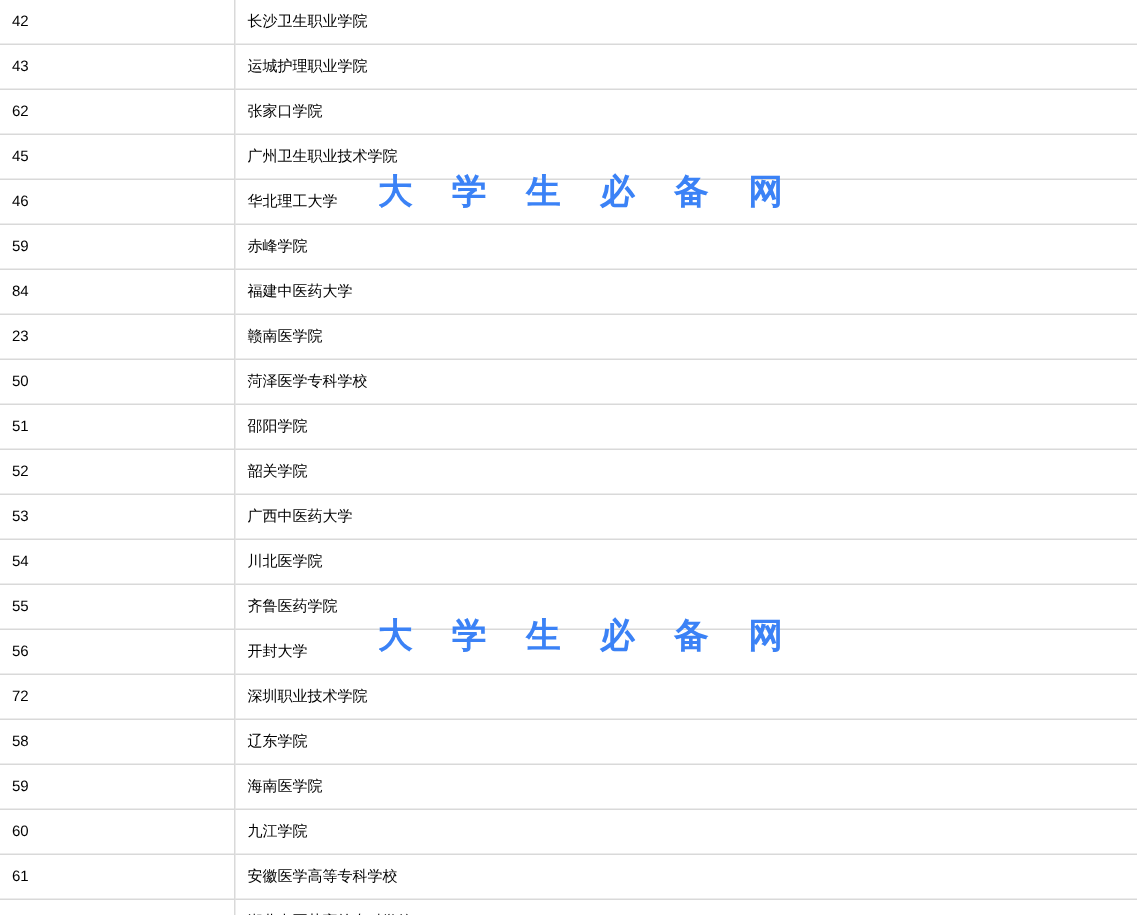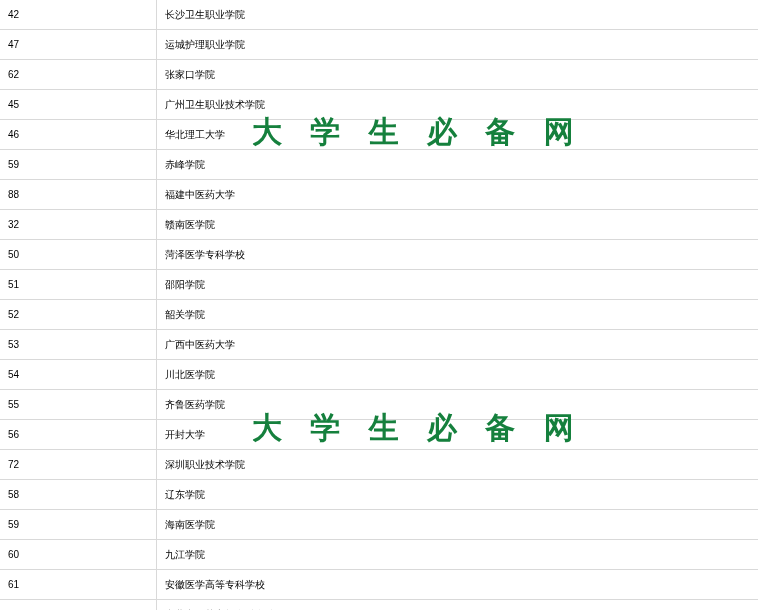--- a/index.html
+++ b/index.html
@@ -53,23 +53,23 @@
     border-left: none;
   }
   table.rank-table td:last-child {
     border-right: none;
   }
   .link {
     color: #1a8ccc;
   }
   .watermark {
     position: absolute;
-    font-size: 30px;
+    font-size: 23px;
     font-weight: bold;
-    color: #15803d;
+    color: #3b82f6;
     letter-spacing: 10px;
     white-space: nowrap;
     pointer-events: none;
     font-family: "Liberation Sans", "DejaVu Sans", sans-serif;
   }
   .watermark.wm1 {
     left: 252px;
     top: 112px;
   }
   .watermark.wm2 {
@@ -81,45 +81,45 @@
 <body>
 
 <div class="sheet">
   <table class="rank-table">
     <tbody>
       <tr>
         <td class="col-rank">42</td>
         <td class="col-name">长沙卫生职业学院</td>
       </tr>
       <tr>
-        <td class="col-rank">47</td>
+        <td class="col-rank">43</td>
         <td class="col-name">运城护理职业学院</td>
       </tr>
       <tr>
         <td class="col-rank">62</td>
         <td class="col-name">张家口学院</td>
       </tr>
       <tr>
         <td class="col-rank">45</td>
         <td class="col-name">广州卫生职业技术学院</td>
       </tr>
       <tr>
         <td class="col-rank">46</td>
         <td class="col-name">华北理工大学</td>
       </tr>
       <tr>
         <td class="col-rank">59</td>
         <td class="col-name">赤峰学院</td>
       </tr>
       <tr>
-        <td class="col-rank">88</td>
+        <td class="col-rank">84</td>
         <td class="col-name">福建中医药大学</td>
       </tr>
       <tr>
-        <td class="col-rank">32</td>
+        <td class="col-rank">23</td>
         <td class="col-name">赣南医学院</td>
       </tr>
       <tr>
         <td class="col-rank">50</td>
         <td class="col-name">菏泽医学专科学校</td>
       </tr>
       <tr>
         <td class="col-rank">51</td>
         <td class="col-name">邵阳学院</td>
       </tr>

